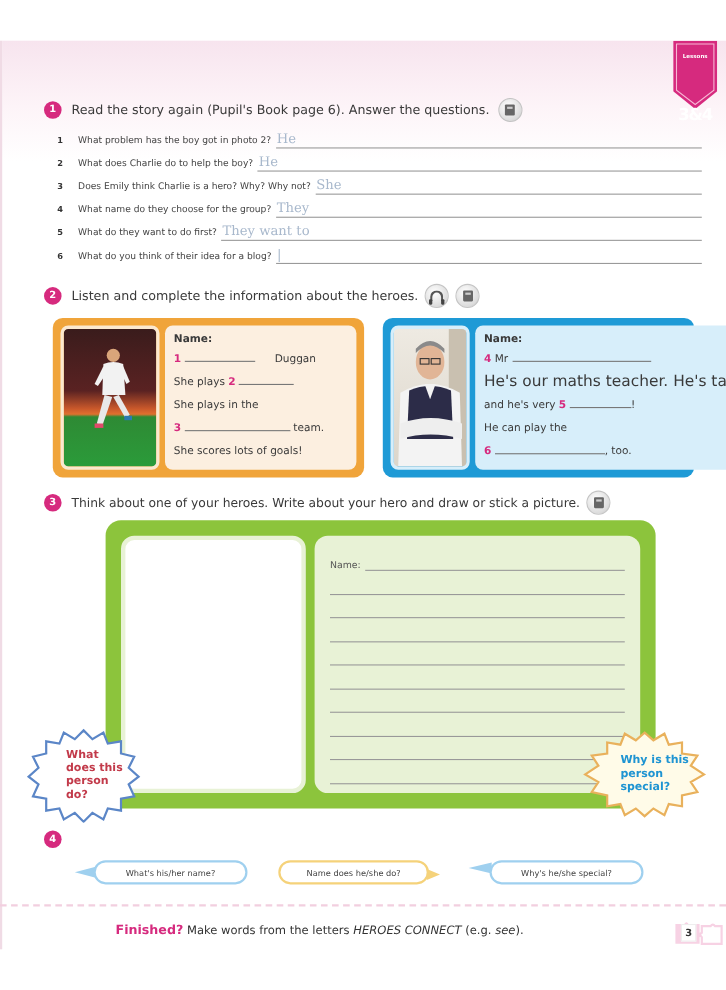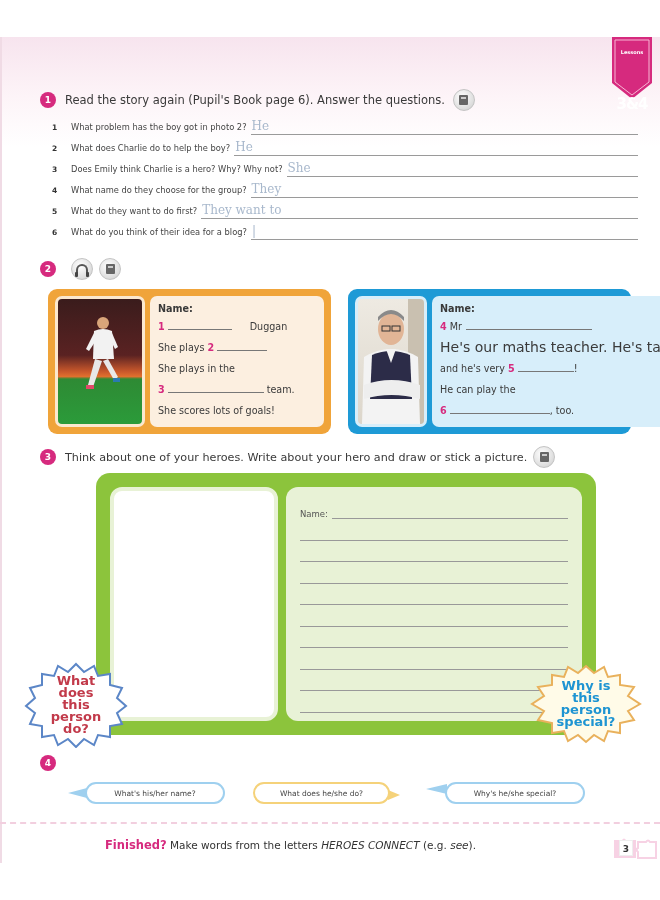--- a/index.html
+++ b/index.html
@@ -55,22 +55,22 @@
     .photo-teacher { background: linear-gradient(180deg, #eeeae2 0%, #dcd6cb 100%); }
 
     .write-box { position: absolute; left: 96px; top: 473px; width: 500px; height: 262px; background: #8cc43c; border-radius: 14px; }
     .draw-area { position: absolute; left: 14px; top: 14px; width: 168px; height: 234px; background: #ffffff; border-radius: 12px; border: 4px solid #e8f2d6; }
     .lines-area { position: absolute; left: 190px; top: 14px; width: 296px; height: 234px; background: #e8f2d6; border-radius: 12px; padding: 12px 14px; }
     .lines-area .name-row { display: flex; align-items: flex-end; height: 20px; font-size: 8.5px; color: #555; }
     .lines-area .name-line { flex: 1; border-bottom: 1px solid #999; margin-left: 4px; height: 10px; }
     .lines-area .wline { border-bottom: 1px solid #999; height: 21.5px; }
 
     .bubble-star { position: absolute; }
-    .bubble-star .txt { position: absolute; left: 0; top: 0; width: 100%; height: 100%; display: flex; align-items: center; justify-content: center;
-      text-align: center; font-family: "DejaVu Sans", sans-serif; font-size: 13px; line-height: 12px; font-weight: bold; }
+    .bubble-star .txt { position: absolute; left: 12px; top: 0; width: 100%; height: 100%; display: flex; align-items: center; justify-content: center;
+      font-family: "DejaVu Sans", sans-serif; font-size: 10px; line-height: 12px; font-weight: bold; }
     .bubble-left { left: 24px; top: 662px; width: 104px; height: 86px; }
     .bubble-left .txt { color: #c23a4a; }
     .bubble-right { left: 530px; top: 664px; width: 112px; height: 80px; }
     .bubble-right .txt { color: #1e94d2; }
 
     .speech { position: absolute; top: 782px; height: 22px; border-radius: 11px; background: #fff; font-size: 7.5px; color: #444;
       display: flex; align-items: center; justify-content: center; white-space: nowrap; }
     .speech.sb1 { left: 85px; width: 140px; border: 2px solid #9fd0ef; }
     .speech.sb2 { left: 253px; width: 137px; border: 2px solid #f5d27a; }
     .speech.sb3 { left: 445px; width: 140px; border: 2px solid #9fd0ef; }
@@ -149,20 +149,21 @@
     <span class="q-num">6</span>
     <span class="q-text">What do you think of their idea for a blog?</span>
     <span class="q-line">
         <span class="q-start">|</span>
       </span>
   </div>
 </div>
 
 <div class="ex-heading" style="left:40px; top:258px;">
   <span class="ex-num">2</span>
+  <span>Listen and complete the information about the heroes.</span>
   <span class="round-icon" style="margin-left:6px;">
       <span class="hp-glyph"></span>
     </span>
   <span class="round-icon" style="margin-left:6px;">
       <span class="book-glyph"></span>
     </span>
 </div>
 
 <div class="card orange">
   <div class="photo photo-footballer">
@@ -284,21 +285,21 @@
   </svg>
   <div class="txt" style="padding:0 22px;">Why is this person special?</div>
 </div>
 
 <div class="ex-heading" style="left:40px; top:755px;">
   <span class="ex-num">4</span>
 </div>
 
 <span class="tail t1"></span>
 <div class="speech sb1">What's his/her name?</div>
-<div class="speech sb2">What does he/she do?</div>
+<div class="speech sb2">Name does he/she do?</div>
 <span class="tail t2"></span>
 <span class="tail t3"></span>
 <div class="speech sb3">Why's he/she special?</div>
 
 <div class="dash-divider"></div>
 <div class="finished">
   <span class="hl">Finished?</span><span> Make words from the letters </span><i>HEROES CONNECT</i><span> (e.g. </span><i>see</i><span>).</span>
 </div>
 <div class="page-num-badge">
   <svg viewBox="0 0 46 22" style="width:100%;height:100%;">

